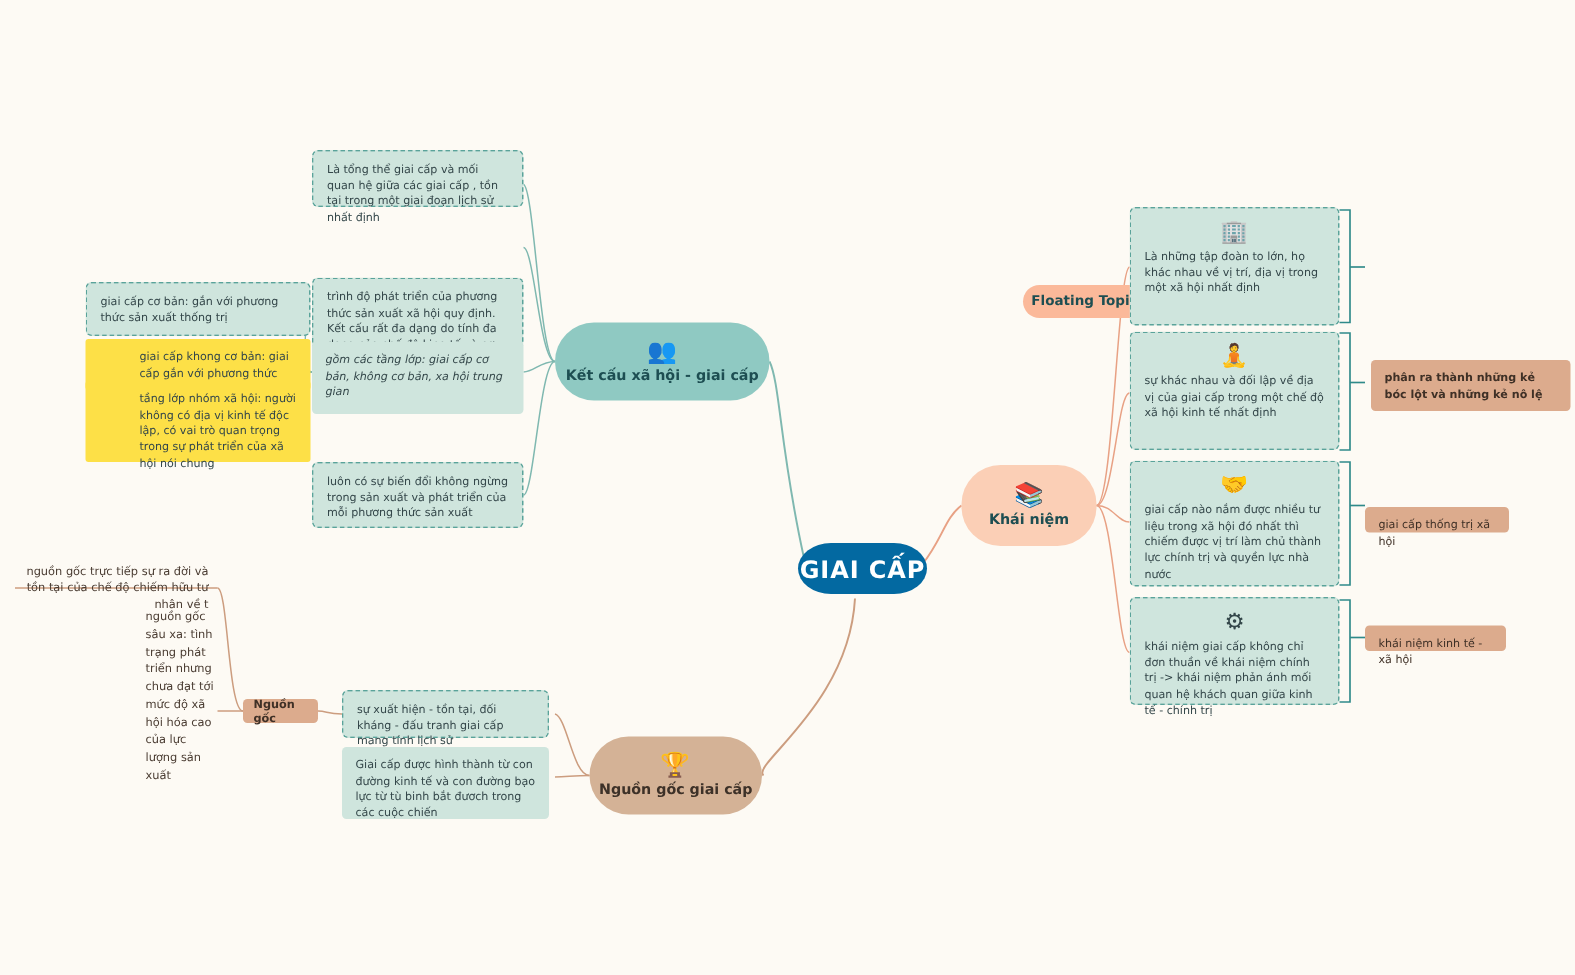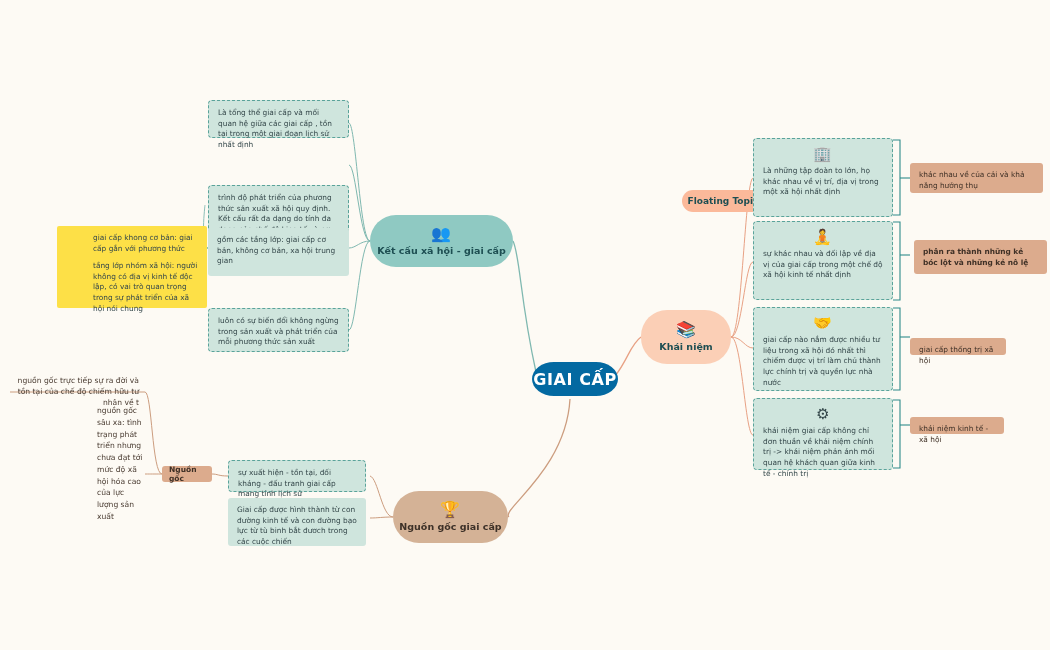--- a/index.html
+++ b/index.html
@@ -192,49 +192,49 @@
   </div>
 
   <div class="node leaf mint-dash" style="left:208px; top:100px; width:141px; height:38px;">
     <span>Là tổng thể giai cấp và mối quan hệ giữa các giai cấp , tồn tại trong một giai đoạn lịch sử nhất định</span>
   </div>
 
   <div class="node leaf mint-dash" style="left:208px; top:140px; width:141px; height:48px;margin-top:45px;">
     <span>trình độ phát triển của phương thức sản xuất xã hội quy định. Kết cấu rất đa dạng do tính đa dạng của chế độ king tế và cơ cấu king tế quy định</span>
   </div>
 
-  <div class="node leaf mint" style="left:208px; top:228px; width:141px; height:48px;">
+  <div class="node leaf mint" style="left:208px; top:228px; width:141px; height:48px;font-style:italic;">
     <span>gồm các tầng lớp: giai cấp cơ bản, không cơ bản, xa hội trung gian</span>
   </div>
 
   <div class="node leaf mint-dash" style="left:208px; top:308px; width:141px; height:44px;">
     <span>luôn có sự biến đổi không ngừng trong sản xuất và phát triển của mỗi phương thức sản xuất</span>
   </div>
 
+  <div class="node leaf mint-dash" style="left:57px; top:188px; width:150px; height:36px;">
+    <span>giai cấp cơ bản: gắn với phương thức sản xuất thống trị</span>
+  </div>
 
   <div class="node leaf mint-plain" style="left:57px; top:226px; width:150px; height:34px;">
     <span>giai cấp khong cơ bản: giai cấp gắn với phương thức sản xuất tàn dư</span>
   </div>
 
   <div class="node leaf mint-plain" style="left:57px; top:254px; width:150px; height:54px;">
     <span>tầng lớp nhóm xã hội: người không có địa vị kinh tế độc lập, có vai trò quan trọng trong sự phát triển của xã hội nói chung</span>
   </div>
 
   <div class="node branch peach" style="left:641px; top:310px; width:90px; height:54px;">
     <span class="ico">📚</span>
     <span class="lbl">Khái niệm</span>
   </div>
 
   <div class="node leaf mint-dash" style="left:753px; top:138px; width:140px; height:79px;">
     <span class="ico">🏢</span>
     <span>Là những tập đoàn to lớn, họ khác nhau về vị trí, địa vị trong một xã hội nhất định</span>
   </div>
-  <div class="node leaf tanbox" style="left:910px; top:163px; width:133px; height:30px;">
-    <span>khác nhau về của cải và khả năng hưởng thụ</span>
-  </div>
 
   <div class="node leaf mint-dash" style="left:753px; top:221px; width:140px; height:79px;">
     <span class="ico">🧘</span>
     <span>sự khác nhau và đối lập về địa vị của giai cấp trong một chế độ xã hội kinh tế nhất định</span>
   </div>
   <div class="node leaf tanbox" style="left:914px; top:240px; width:133px; height:34px;font-weight:bold;">
     <span>phân ra thành những kẻ bóc lột và những kẻ nô lệ</span>
   </div>
 
   <div class="node leaf mint-dash" style="left:753px; top:307px; width:140px; height:84px;">

